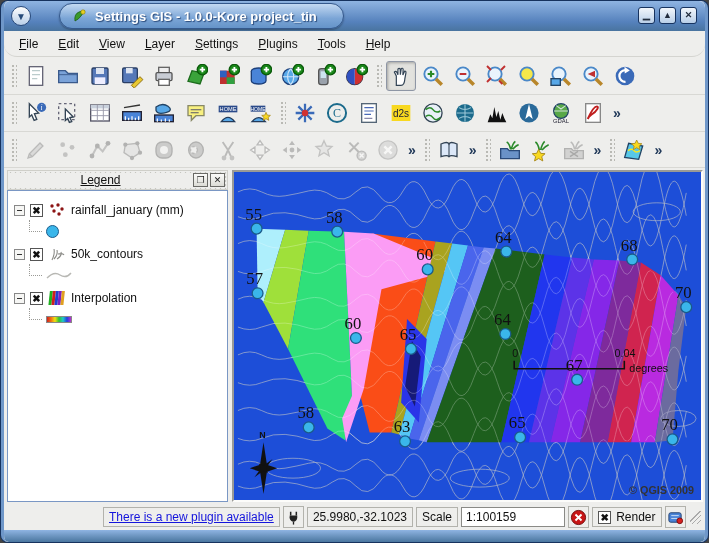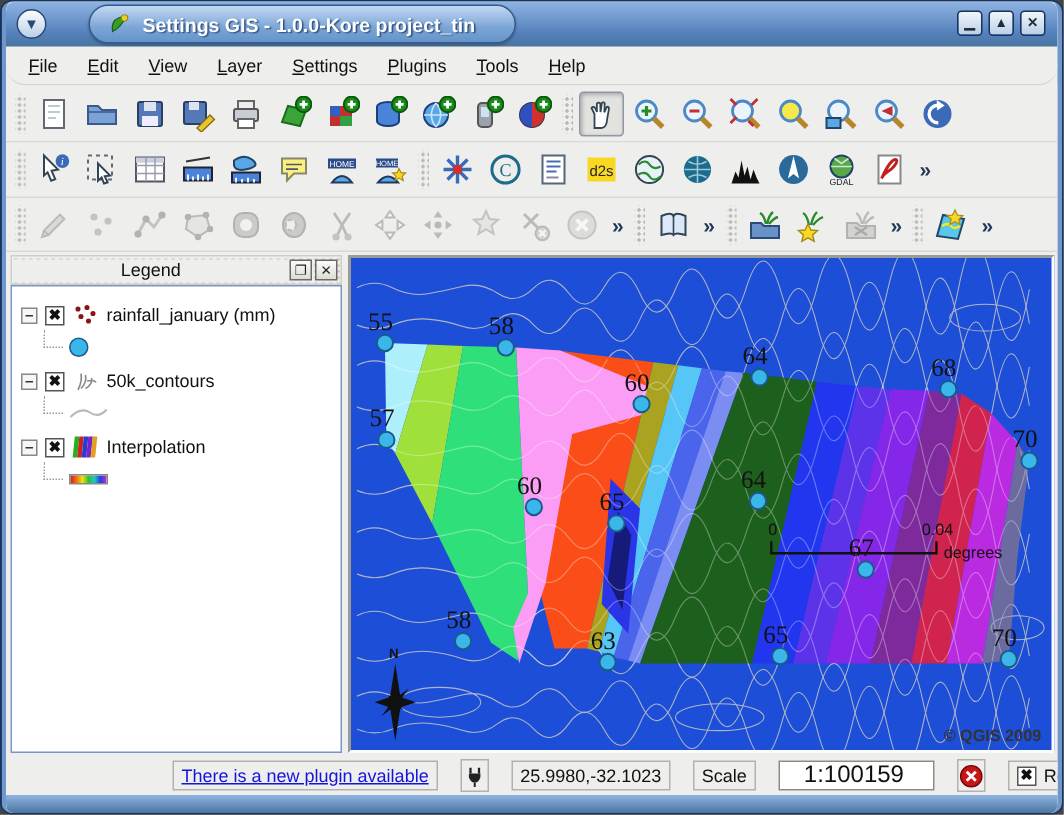--- a/index.html
+++ b/index.html
@@ -51,21 +51,21 @@
 
   
   .content { flex:1 1 auto; display:flex; min-height:0; padding:2px 2px 2px 3px; gap:0; background:#eeeeec; }
 
   
   .legend-panel { width:221px; flex:0 0 221px; display:flex; flex-direction:column; }
   .legend-header { height:20px; flex:0 0 20px; display:flex; align-items:center;
                    background-image:radial-gradient(#c6c6c0 1px, transparent 1.2px); background-size:5px 4px;
                    background-color:#eeeeec; border:1px solid #cfcfc9; }
   .legend-title { flex:1; text-align:center; font-size:12px; color:#111;
-                  background:#eeeeec; padding:0 4px; }
+                  background:#eeeeec; padding:0 4px;text-decoration:underline; }
   .panel-btn { width:15px; height:14px; border:1px solid #6a6a66; background:linear-gradient(#fbfbf9,#dcdcd6);
                font-size:9px; line-height:1; display:flex; align-items:center; justify-content:center; color:#222; margin-right:2px; }
   .legend-body { flex:1; background:#fff; border:1px solid #7a97c4; overflow:hidden; padding:6px 2px; }
 
   .tree-row { display:flex; align-items:center; gap:5px; margin:2px 0 0 4px; height:22px; }
   .tree-child { display:flex; align-items:center; margin-left:14px; height:20px; }
   .tree-elbow { width:13px; height:12px; border-left:1px dotted #9a9a96; border-bottom:1px dotted #9a9a96; margin:-6px 4px 4px 5px; }
   .expander { width:11px; height:11px; border:1px solid #888; background:#f6f6f4; position:relative; flex:0 0 11px; }
   .expander::after { content:""; position:absolute; left:2px; right:2px; top:4.5px; border-top:1px solid #333; }
   .qcheck { width:13px; height:13px; border:1px solid #555; background:#fff; font-size:11px; line-height:11px;
@@ -77,30 +77,30 @@
   .sym-circle { width:13px; height:13px; border-radius:50%; background:#3ab6ea; border:1px solid #1c5d8c; }
   .sym-gradient { width:26px; height:7px; border:1px solid #888;
       background:linear-gradient(90deg,#d02020,#f07010,#f0e010,#30c030,#20c8c8,#2040e0,#c030d0); }
 
   
   .splitter { width:4px; flex:0 0 4px; }
   .map-wrap { flex:1; border:2px solid; border-color:#9a9a96 #fcfcfa #fcfcfa #9a9a96; background:#1d4ed8; position:relative; overflow:hidden;text-align:center; }
   .map-wrap svg.mapsvg { width:100%; height:100%; display:block; }
 
   
-  .statusbar { height:26px; flex:0 0 26px; display:flex; align-items:center; gap:15px; padding:2px 4px; background:#eeeeec; }
+  .statusbar { height:26px; flex:0 0 26px; display:flex; align-items:center; gap:3px; padding:2px 4px; background:#eeeeec; }
   .status-spacer { width:92px; flex:0 0 92px; }
   .sb-box { height:20px; border:1px solid #b2b2ac; background:#eeeeec; display:flex; align-items:center;
             padding:0 5px; font-size:12px; color:#111; white-space:nowrap; }
   .sb-notice a { color:#1414dc; text-decoration:underline; font-size:12px; }
   .sb-icon-btn { width:24px; height:22px; border:1px solid #b2b2ac; background:#eeeeec;
                  display:flex; align-items:center; justify-content:center; padding:0; }
   .sb-icon-btn svg { width:17px; height:17px; }
-  .sb-input { height:20px; width:104px; border:1px solid #8a8a86; background:#fff; font-size:16px;
-              font-family:"Liberation Sans",sans-serif; padding:0 16px; color:#111; }
+  .sb-input { height:20px; width:104px; border:1px solid #8a8a86; background:#fff; font-size:12px;
+              font-family:"Liberation Sans",sans-serif; padding:0 4px; color:#111; }
   .sb-render { gap:5px; }
   .resize-grip { width:13px; height:13px; margin-left:1px;
       background:linear-gradient(135deg, transparent 40%, #aaa 40%, #aaa 46%, transparent 46%, transparent 60%, #aaa 60%, #aaa 66%, transparent 66%, transparent 80%, #aaa 80%, #aaa 86%, transparent 86%); }
 
   
   .bottom-strip { height:12px; flex:0 0 12px; background:linear-gradient(#8fb4e2,#4a769f); border-radius:0 0 5px 5px; }
 
   
   .pt-label { font-family:"Liberation Serif", serif; font-size:17px; fill:#111; }
   .sb-text { font-family:"Liberation Sans", sans-serif; font-size:11px; fill:#111; }

